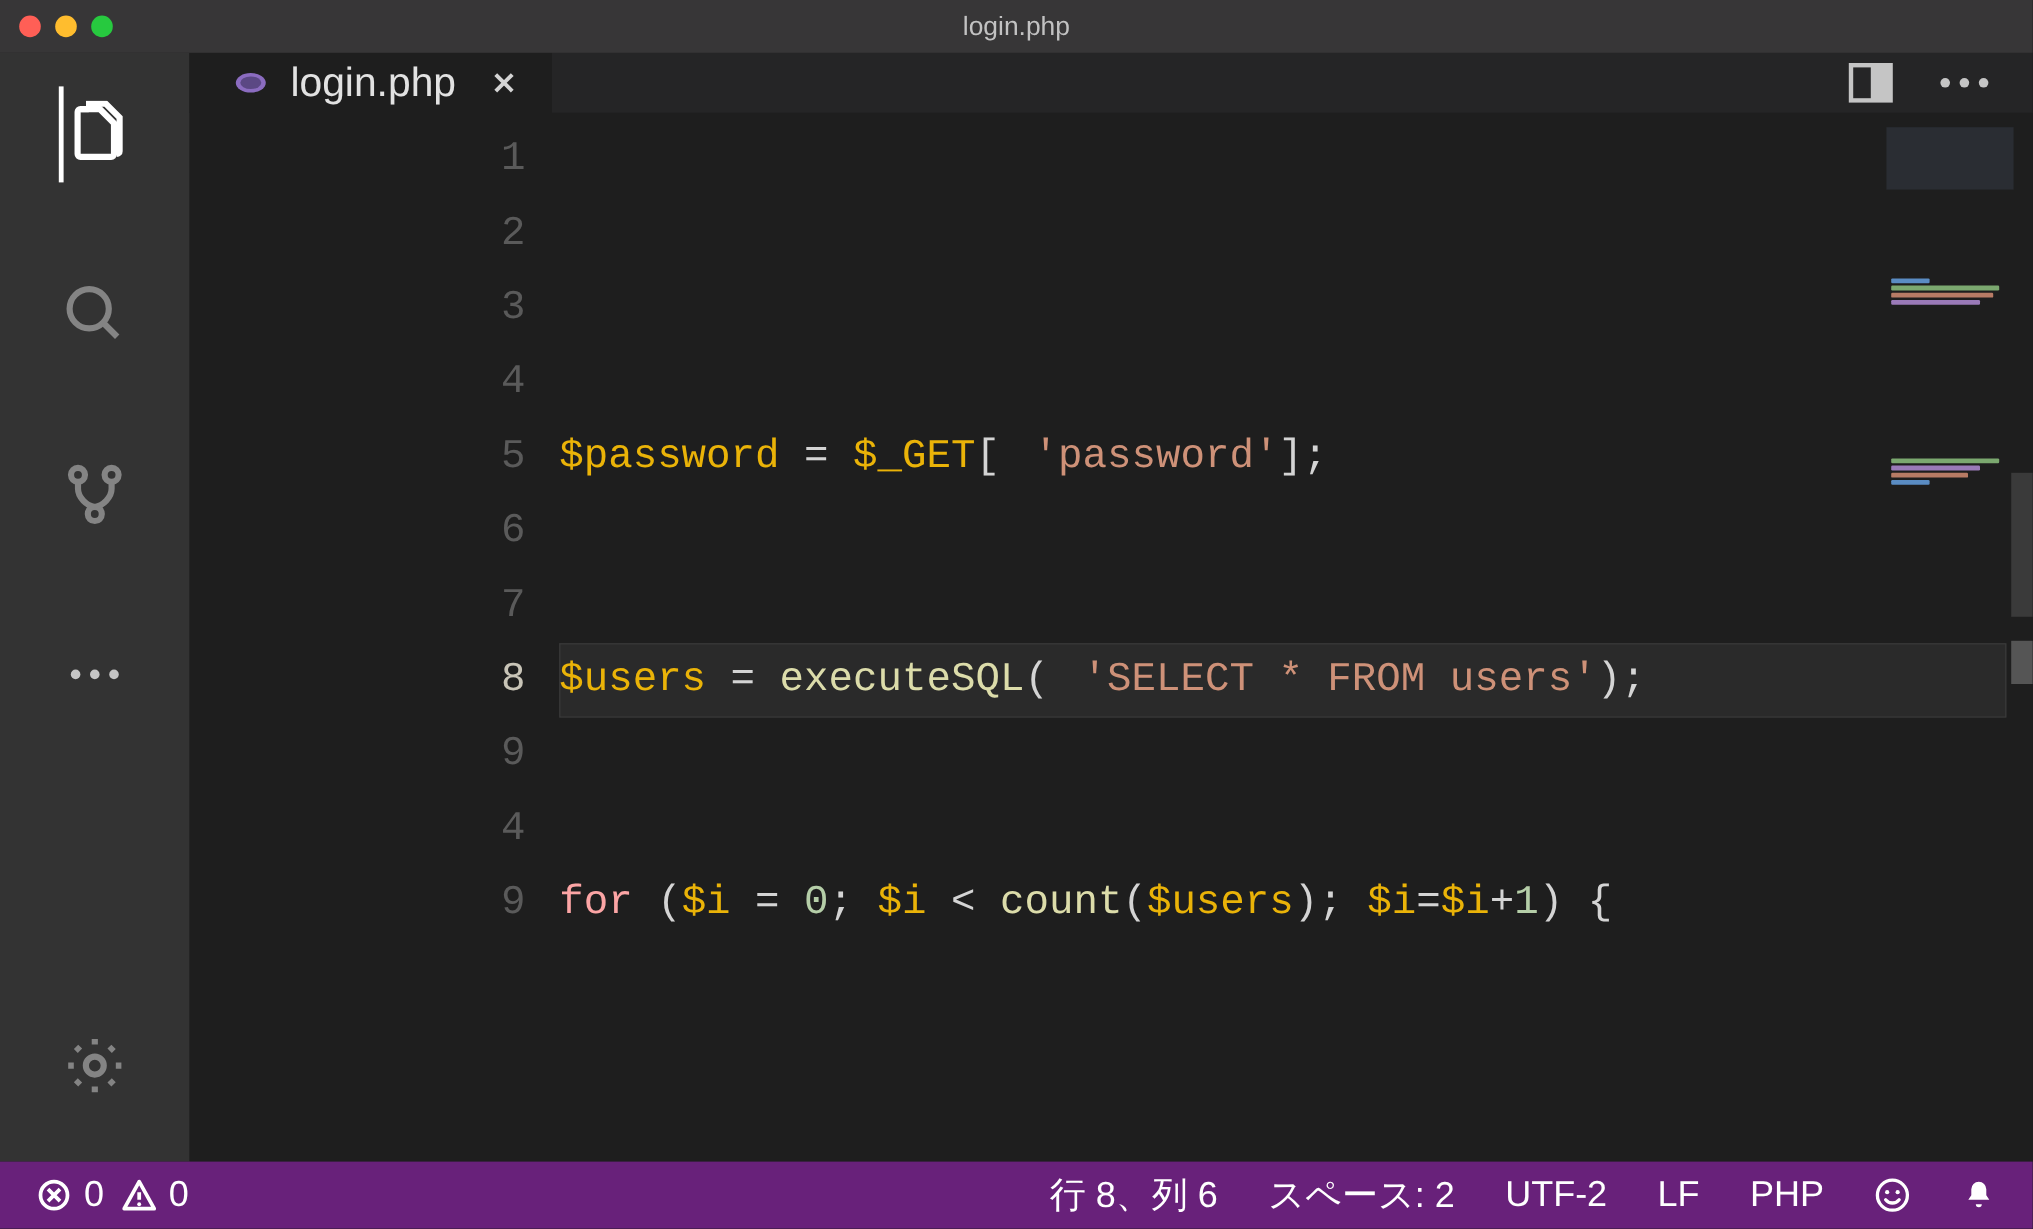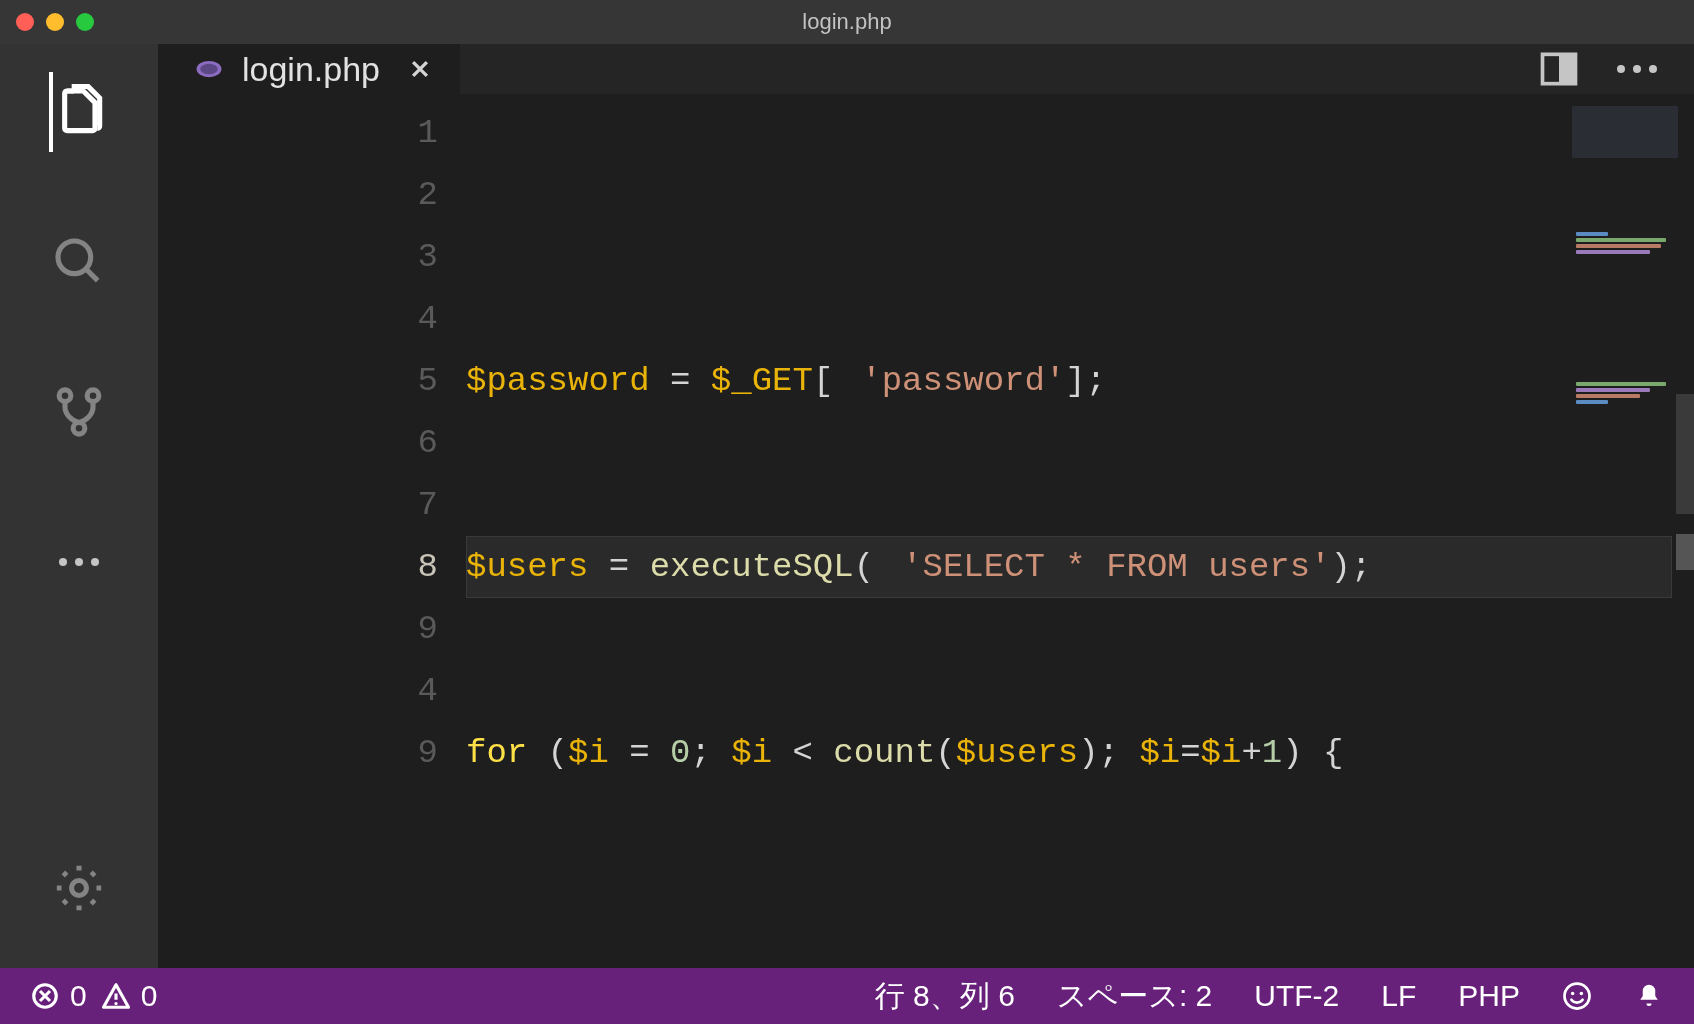--- a/index.html
+++ b/index.html
@@ -47,21 +47,21 @@
   .gutter { width: 308px; color: #5a5a5a; text-align: right; padding-right: 28px; padding-left: 180px; padding-top: 8px; }
   .gutter .ln { height: 62px; }
   .gutter .ln.current { color: #c8c4b7; }
   .code { flex: 1; padding-top: 8px; position: relative; white-space: pre; }
   .cline { height: 62px; }
   .current-line-bg { position: absolute; left: 0; right: 22px; height: 62px; background: #2a2a2a; z-index: 0; border: 1px solid #3a3a3a; }
   .code .cline > * { position: relative; z-index: 1; }
 
   
   .tk-kw    { color: #569CD6; }
-  .tk-kwpink{ color: #fde047; }
+  .tk-kwpink{ color: #fca5a5; }
   .tk-var   { color: #eab308; }
   .tk-punct { color: #D4D4D4; }
   .tk-op    { color: #D4D4D4; }
   .tk-str   { color: #CE9178; margin-left: 28px; }
   .tk-func  { color: #DCDCAA; }
   .tk-num   { color: #B5CEA8; }
 
   
   .minimap { position: absolute; top: 12px; right: 16px; width: 106px; height: 52px; background: #2a2d33; cursor: pointer; }
   .minimap div { height: 4px; margin: 2px 4px; border-radius: 1px; }

